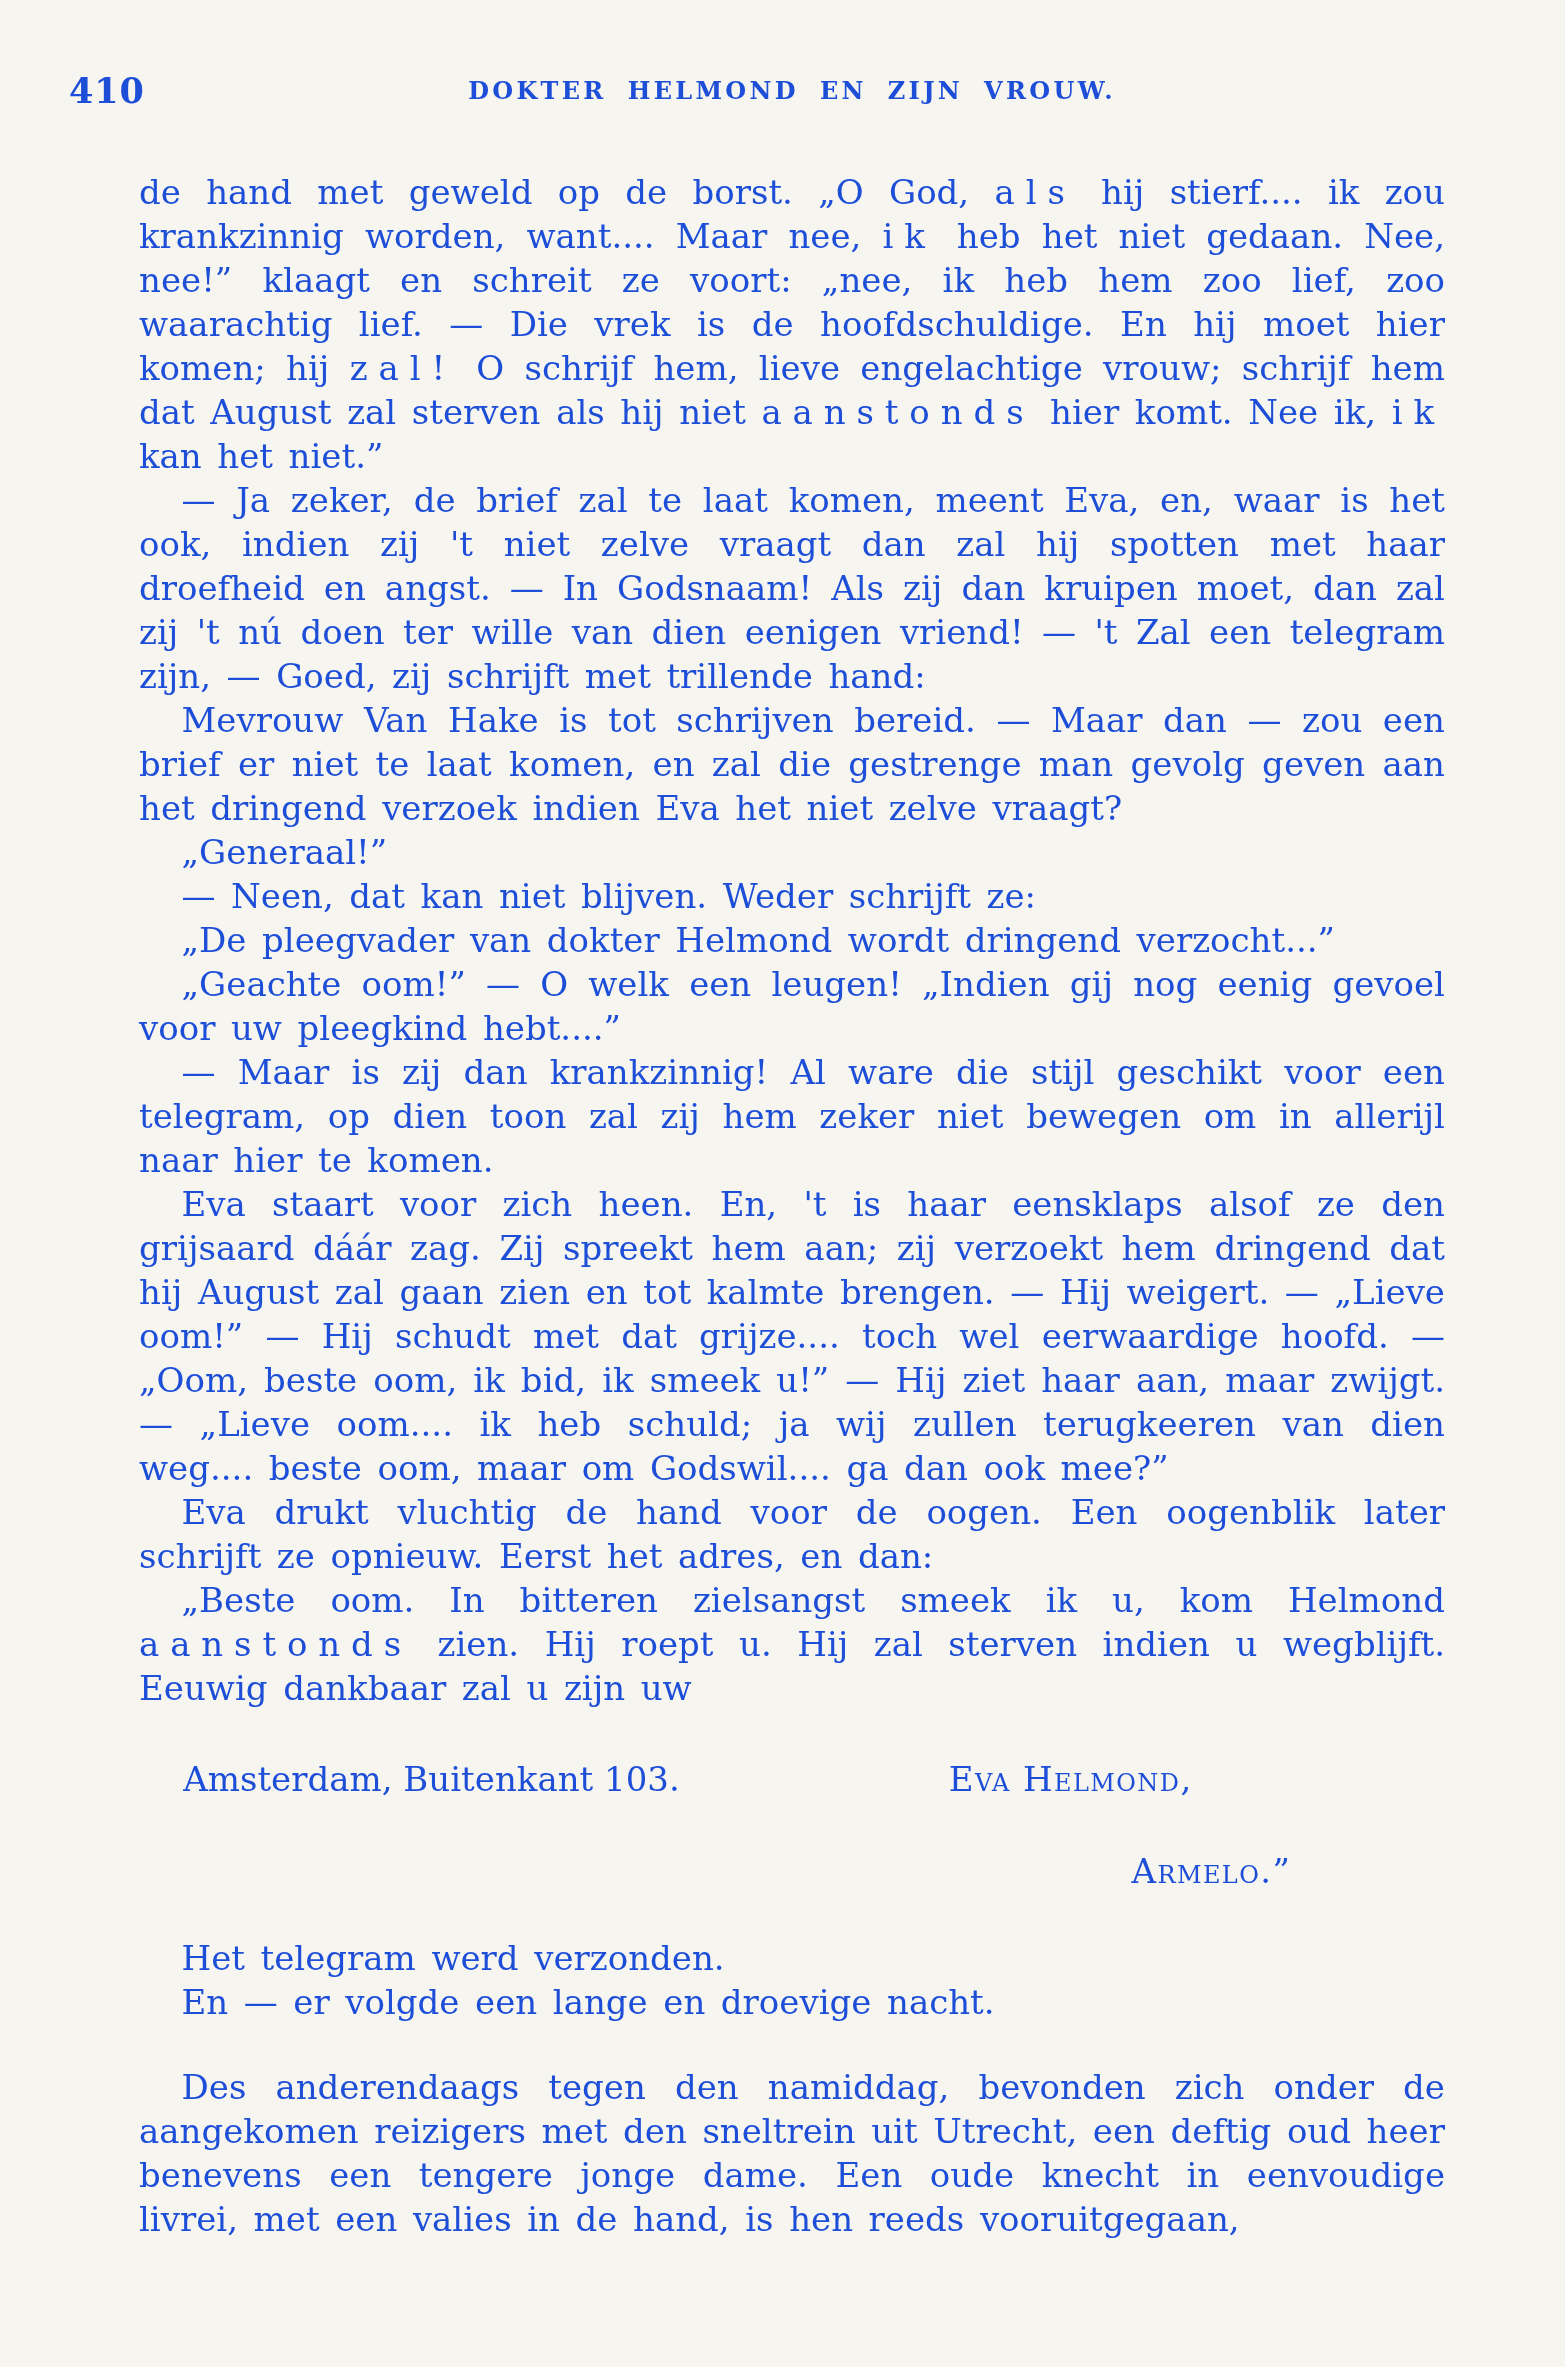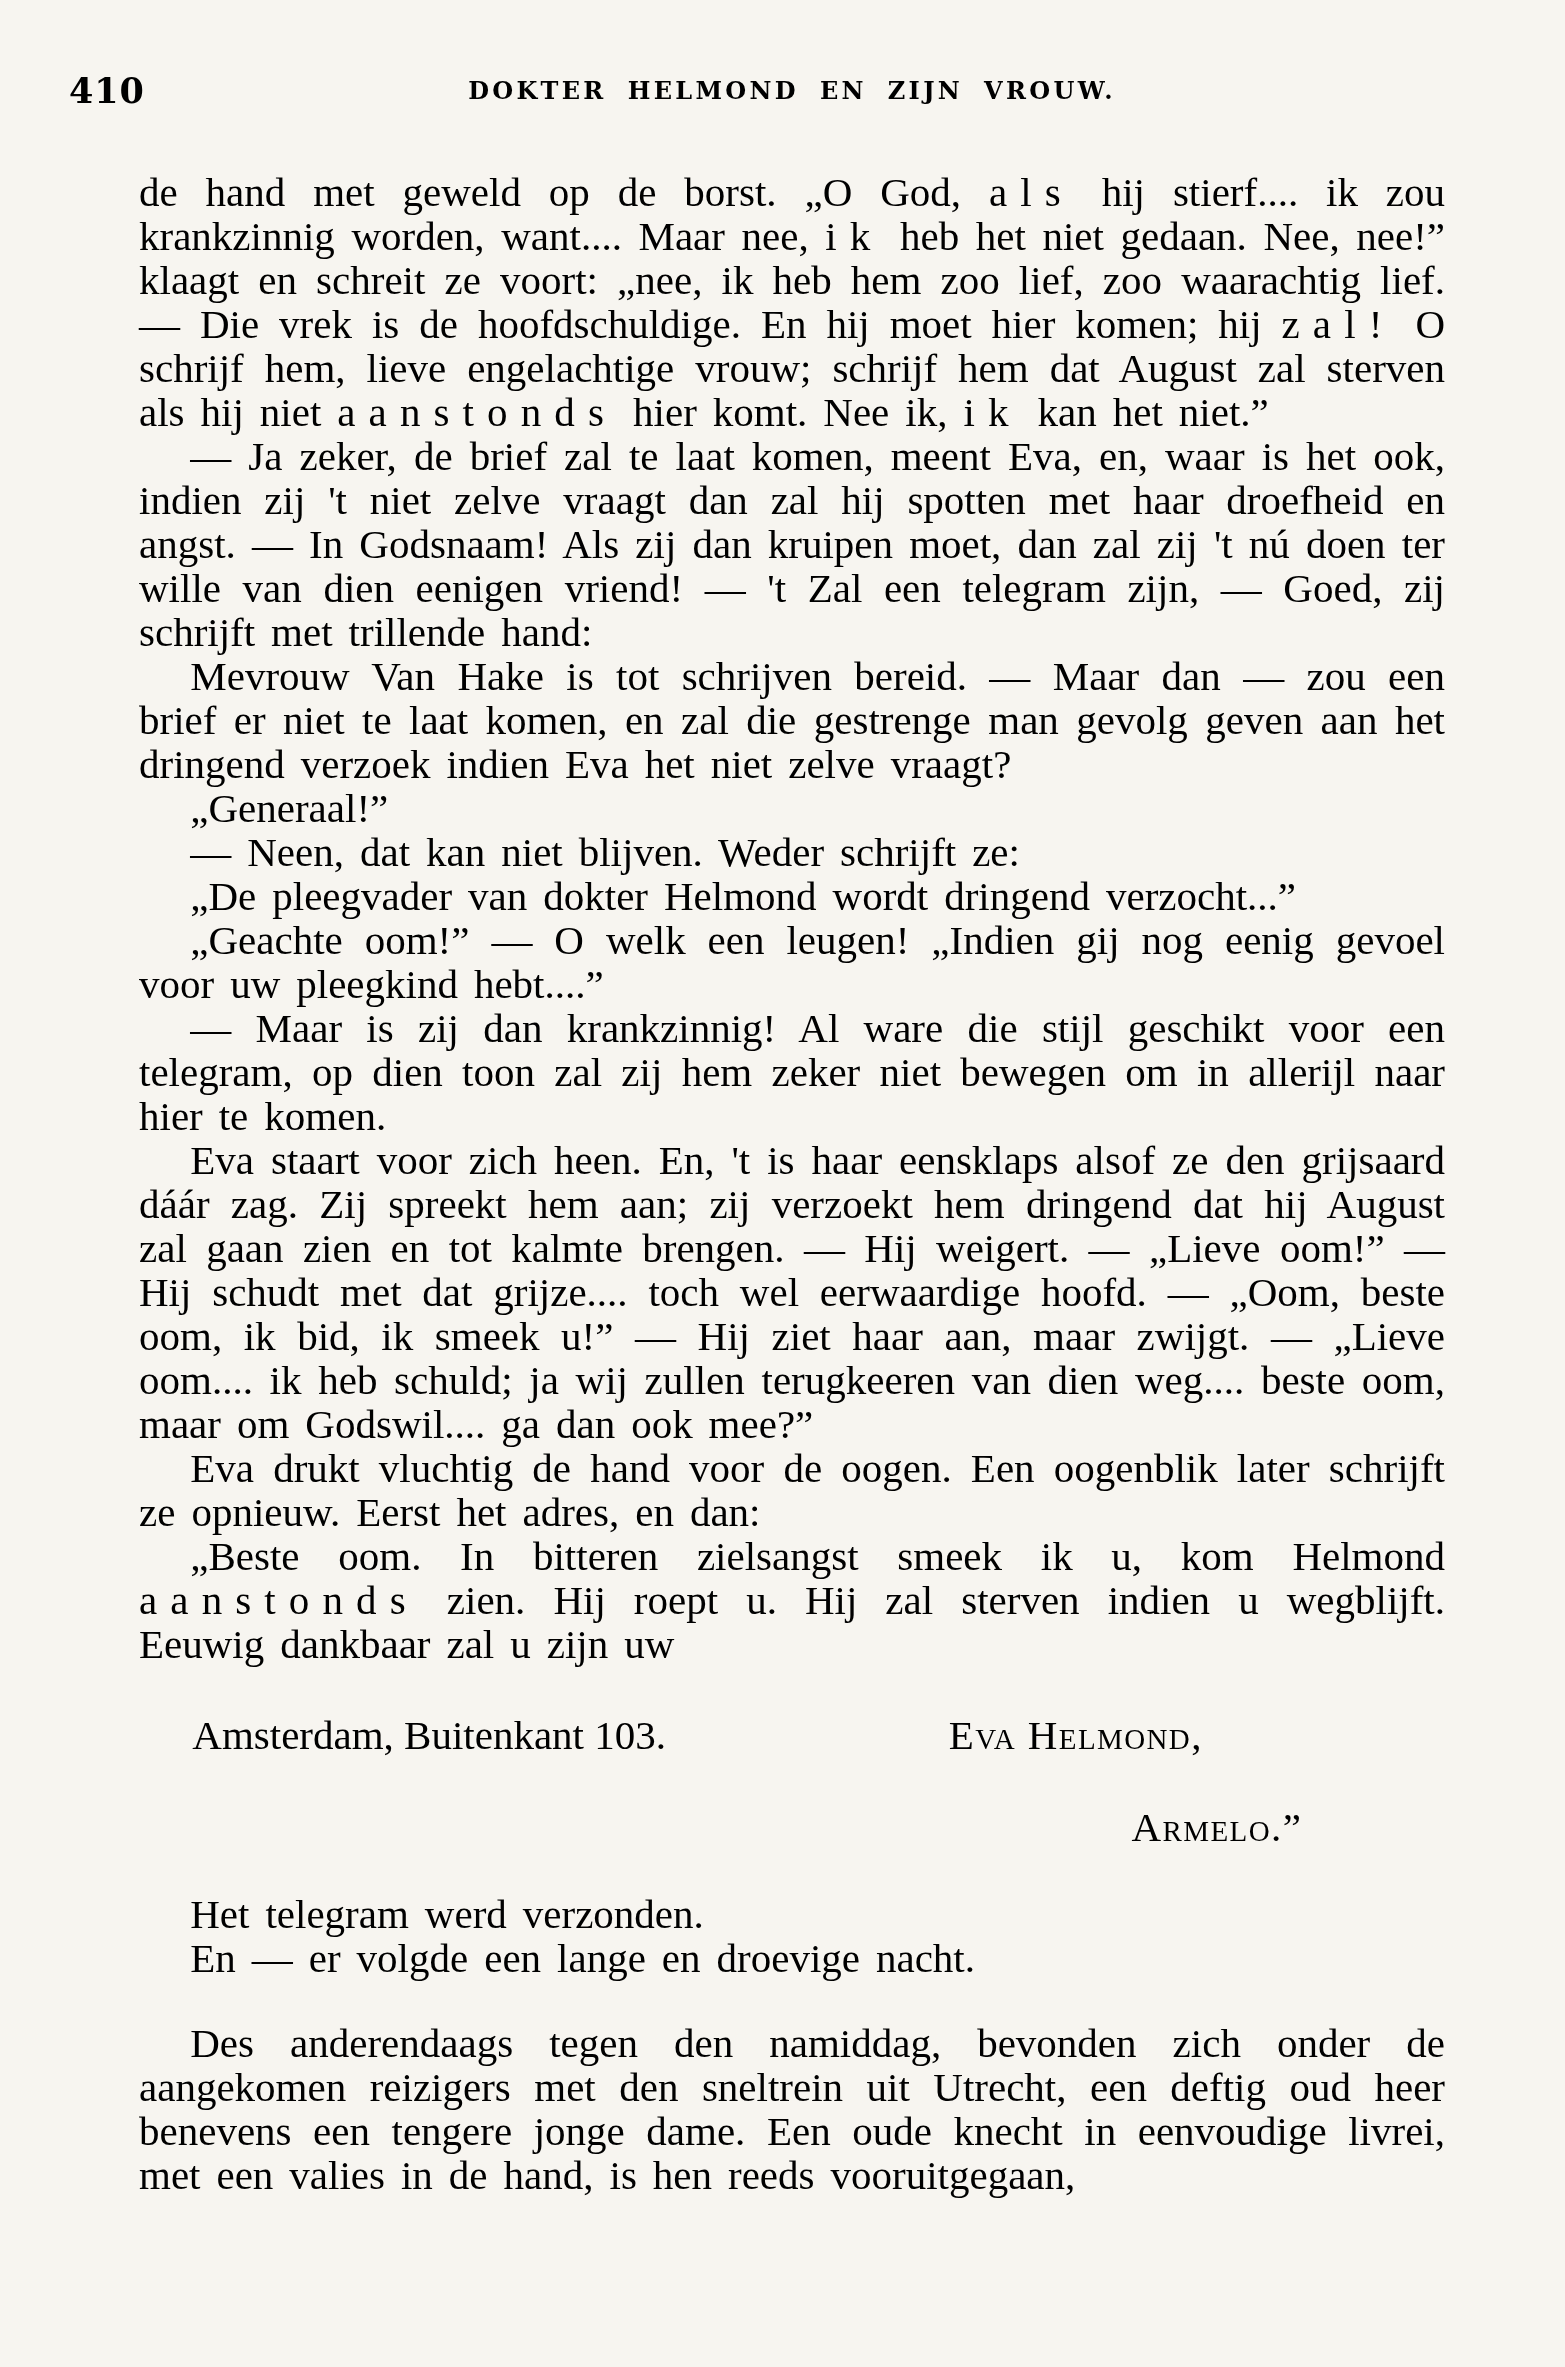--- a/index.html
+++ b/index.html
@@ -35,23 +35,22 @@
     display: block;
     text-align: center;
     font-size: 24px;
     font-weight: 600;
     letter-spacing: 3.3px;
     word-spacing: 9.4px;
     padding-top: 7.5px;
   }
 
   .body-text {
-    font-size: 41px;
+    font-size: 34px;
     line-height: 44px;
-    font-family: Liberation Serif, serif;
   }
   .para {
     margin: 0;
     text-align: justify;
     word-spacing: 0.14em;
   }
   .para.indent { text-indent: 1.25em; }
   .para.gap { margin-top: 41px; }
   .spaced { letter-spacing: 0.32em; }
 
@@ -61,21 +60,21 @@
   }
   .sig-row { position: relative; height: 44px; }
   .sig-address { position: absolute; left: 1.3em; }
   .sig-name { position: absolute; left: 62%; }
   .sig-place { margin-left: 76%; height: 44px; margin-top: 48px; }
   .smallcaps { font-variant: small-caps; letter-spacing: 1.4px; }
 </style>
 </head>
 <body>
 
-<div class="page" style="background: rgb(247, 245, 240); color: #000000;">
+<div class="page" style="background: rgb(247, 245, 240); color: #1d4ed8;">
 
   <div class="header">
     <span class="page-number">410</span>
     <span class="running-title">DOKTER HELMOND EN ZIJN VROUW.</span>
   </div>
 
   <div class="body-text">
 
     <div>
         <p class="para"><span class="">de hand met geweld op de borst. „O God, </span><span class="spaced">als</span><span class=""> hij stierf.... ik zou krankzinnig worden, want.... Maar nee, </span><span class="spaced">ik</span><span class=""> heb het niet gedaan. Nee, nee!” klaagt en schreit ze voort: „nee, ik heb hem zoo lief, zoo waarachtig lief. — Die vrek is de hoofdschuldige. En hij moet hier komen; hij </span><span class="spaced">zal!</span><span class=""> O schrijf hem, lieve engelachtige vrouw; schrijf hem dat August zal sterven als hij niet </span><span class="spaced">aanstonds</span><span class=""> hier komt. Nee ik, </span><span class="spaced">ik</span><span class=""> kan het niet.”</span></p>

